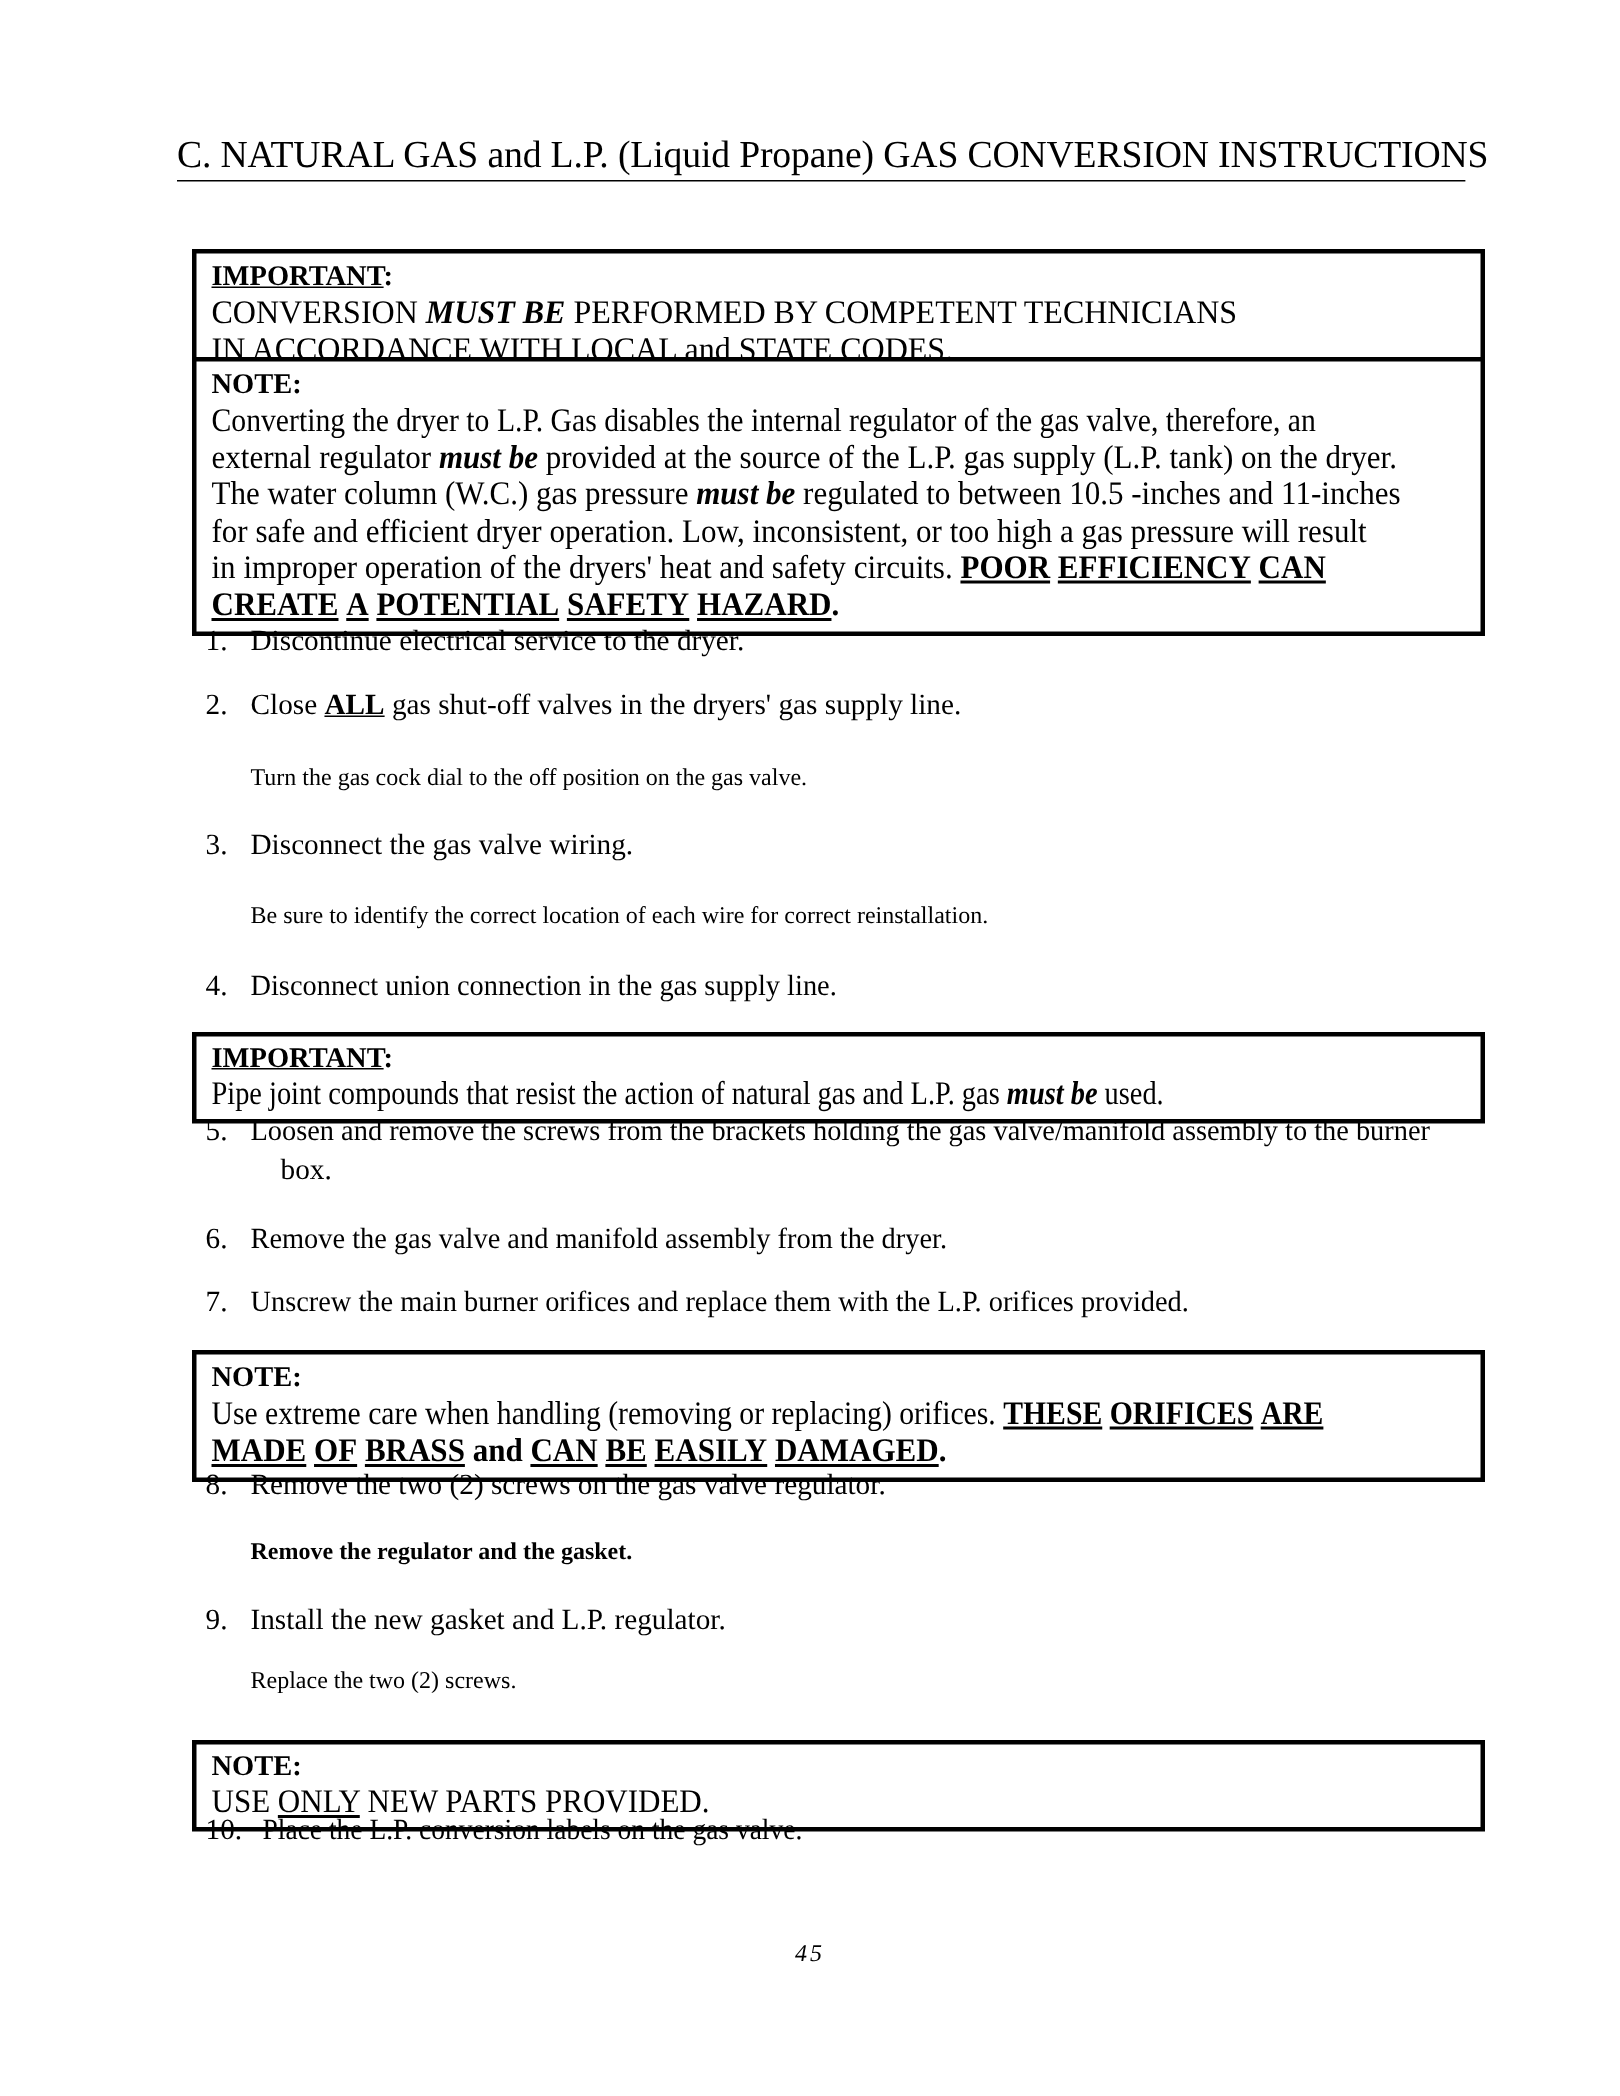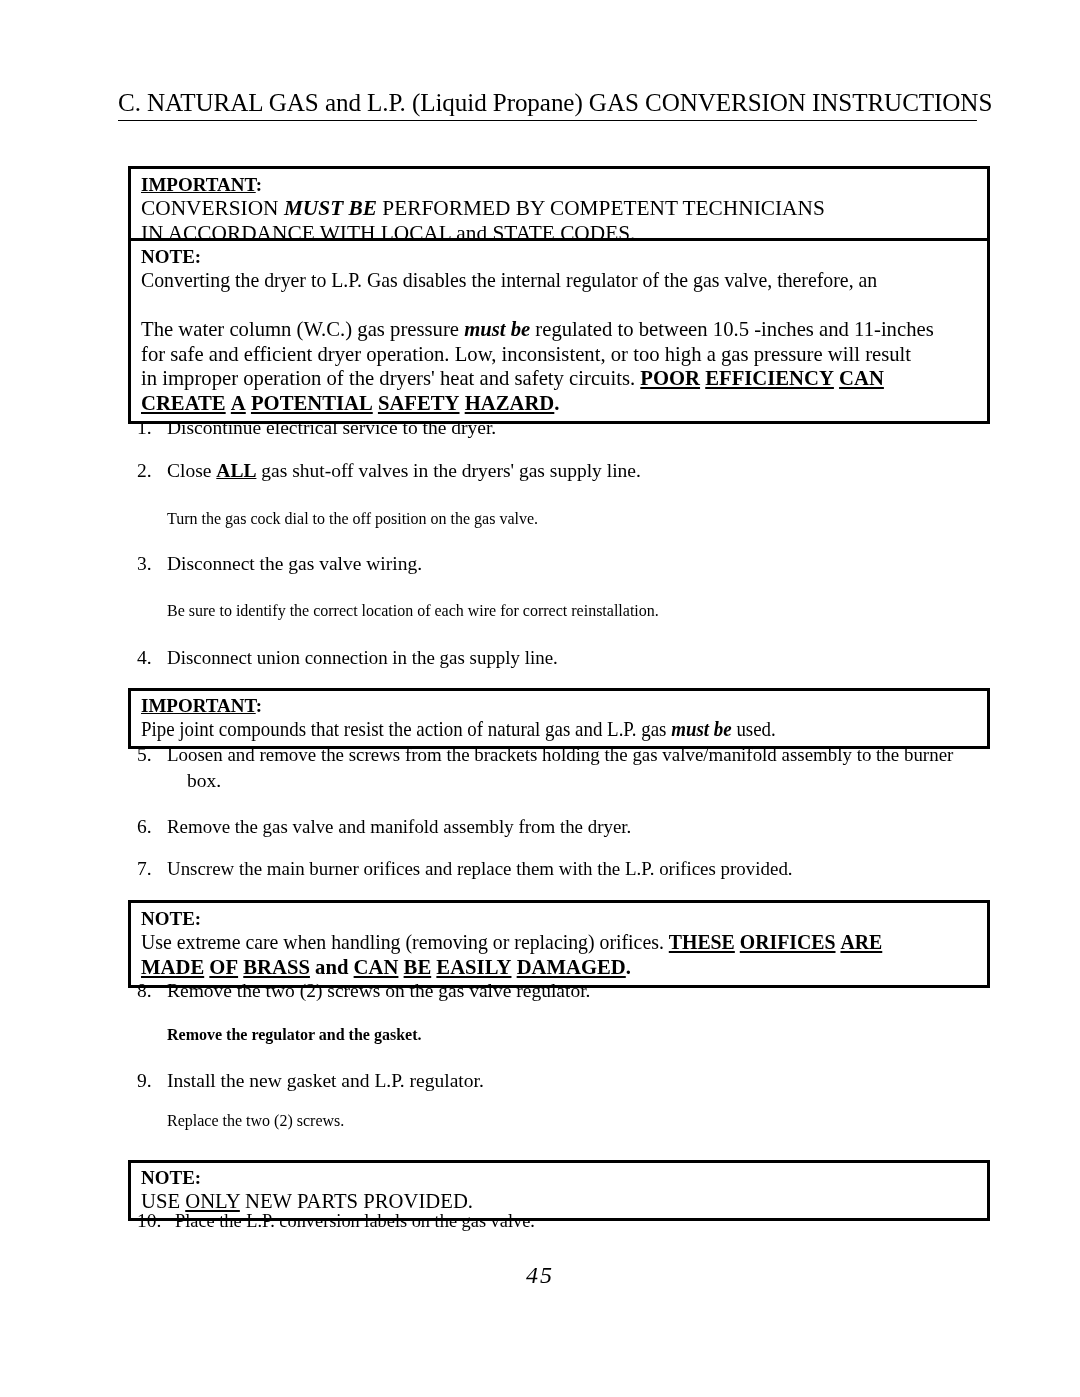--- a/index.html
+++ b/index.html
@@ -98,25 +98,25 @@
   .subpara {
     position: absolute;
     font-size: 16px;
     line-height: 26px;
   }
 
   
   .page-num {
     position: absolute;
     left: 0;
-    top: 1262px;
+    top: 1294px;
     width: 1080px;
     text-align: center;
     font-style: italic;
-    font-size: 24px;
+    font-size: 16px;
     letter-spacing: 2px;
   }
 </style>
 </head>
 <body>
 
 <div class="page">
 
   <div class="doc-title">C.  NATURAL GAS and L.P. (Liquid Propane) GAS CONVERSION INSTRUCTIONS</div>
 
@@ -135,21 +135,21 @@
   </div>
 
   <div class="callout" style="left:128px; top:238px; width:862px;">
     <div class="callout-inner">
       <div class="callout-row">
         <span class="callout-tag" style="width:90px;">
           <span>NOTE</span><span>:</span>
         </span>
         <span class="callout-body">
           <span class="cb-line"><span class="sq-90">Converting the dryer to L.P. Gas disables the internal regulator of the gas valve, therefore, an</span></span><br>
-          <br>
+          <span class="cb-line"><span class="sq-94"><span>external regulator  </span><b class="bi">must be</b><span> provided at the source of the L.P. gas supply (L.P. tank) on the dryer.</span></span></span><br>
           <span class="cb-line"><span class="sq-94"><span>The water column (W.C.) gas pressure </span><b class="bi">must be</b><span> regulated to between 10.5 -inches and 11-inches</span></span></span><br>
           <span class="cb-line"><span class="sq-94">for safe and efficient dryer operation.  Low, inconsistent, or too high a gas pressure will result</span></span><br>
           <span class="cb-line"><span class="sq-94"><span>in improper operation of the dryers'  heat and safety circuits.  </span><u class="bu">POOR</u> <u class="bu">EFFICIENCY</u> <u class="bu">CAN</u></span></span><br>
           <span class="cb-line"><span class="sq-94"><u class="bu">CREATE</u> <u class="bu">A</u> <u class="bu">POTENTIAL</u> <u class="bu">SAFETY</u> <u class="bu">HAZARD</u><b class="nb">.</b></span></span>
         </span>
       </div>
     </div>
   </div>
 
   <div class="item" style="left:137px; top:415px; width:800px;">

